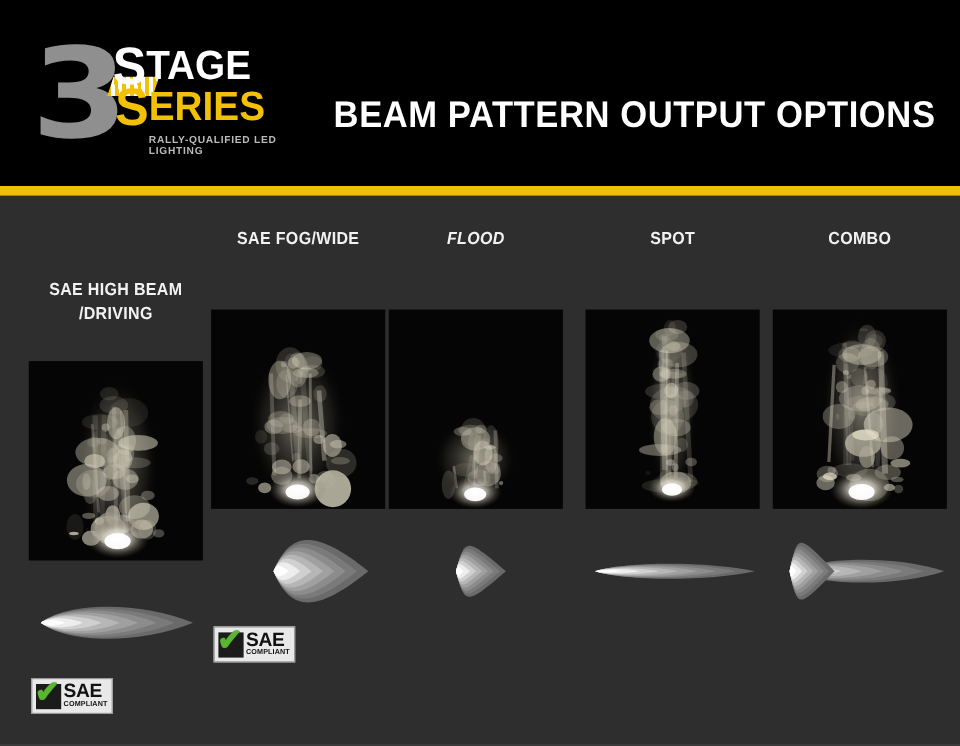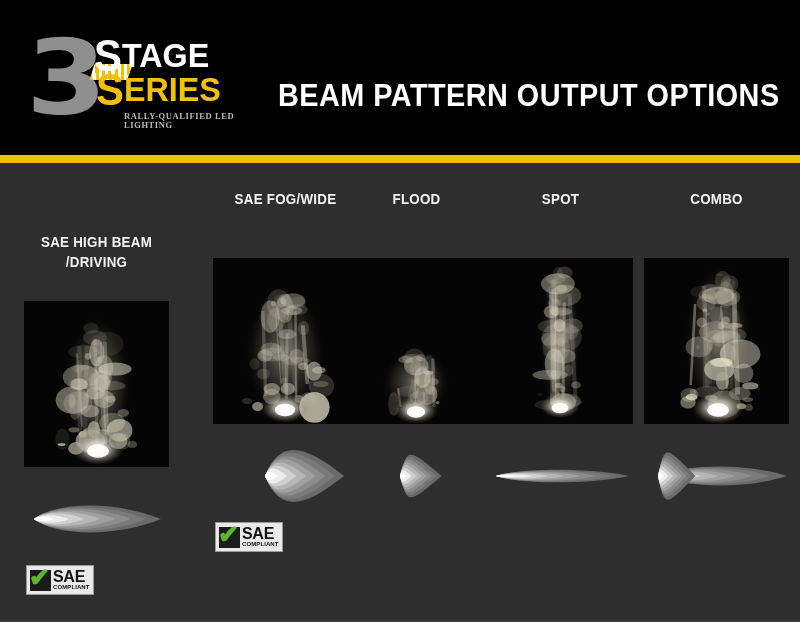--- a/index.html
+++ b/index.html
@@ -57,21 +57,20 @@
     position:absolute;left:-2px;top:26px;width:38px;height:16px;
     background:repeating-linear-gradient(70deg,#f2c007 0 3px,#ffffff 3px 6px);
     transform:skewX(-18deg);
   }
   .logo-tag{
     position:absolute;left:30px;top:74px;
     color:#b9b9b9;
     font-size:8.5px;line-height:9px;
     font-weight:bold;
     letter-spacing:0.6px;
-    font-family:Liberation Serif, serif;
   }
   .title{
     position:absolute;left:278px;top:80px;
     color:#ffffff;
     font-size:31px;line-height:31px;
     font-weight:bold;
     letter-spacing:0.5px;
     transform:scaleX(0.93);
     transform-origin:left top;
     white-space:nowrap;
@@ -260,21 +259,21 @@
       <div class="badge">
         <div class="badge-box">
           <div class="badge-check" style="color: rgb(92, 181, 49);">✔</div>
         </div>
         <div class="badge-text">
           <div class="badge-sae">SAE</div>
           <div class="badge-comp">COMPLIANT</div>
         </div>
       </div>
     </div>
-    <div class="col" style="left: 176px; margin-left: 37px;">
+    <div class="col" style="left: 176px;">
       <div class="col-head">
         <div>SAE FOG/WIDE</div>
       </div>
       <div class="photo" title="night beam photo sae fog wide">
         <svg width="145" height="166" viewBox="0 0 145 166" style="display: block;">
           <defs>
             <radialGradient id="hot4548">
               <stop offset="0%" stop-color="#ffffff" stop-opacity="1"></stop>
               <stop offset="45%" stop-color="#e8e4d6" stop-opacity="0.65"></stop>
               <stop offset="100%" stop-color="#6b6656" stop-opacity="0"></stop>
@@ -354,21 +353,21 @@
       <div class="badge">
         <div class="badge-box">
           <div class="badge-check" style="color: rgb(92, 181, 49);">✔</div>
         </div>
         <div class="badge-text">
           <div class="badge-sae">SAE</div>
           <div class="badge-comp">COMPLIANT</div>
         </div>
       </div>
     </div>
-    <div class="col" style="left: 344px;">
+    <div class="col" style="left: 324px; font-style: italic;">
       <div class="col-head">
         <div>FLOOD</div>
       </div>
       <div class="photo" title="night beam photo flood">
         <svg width="145" height="166" viewBox="0 0 145 166" style="display: block;">
           <defs>
             <radialGradient id="hot8999">
               <stop offset="0%" stop-color="#ffffff" stop-opacity="1"></stop>
               <stop offset="45%" stop-color="#e8e4d6" stop-opacity="0.65"></stop>
               <stop offset="100%" stop-color="#6b6656" stop-opacity="0"></stop>

